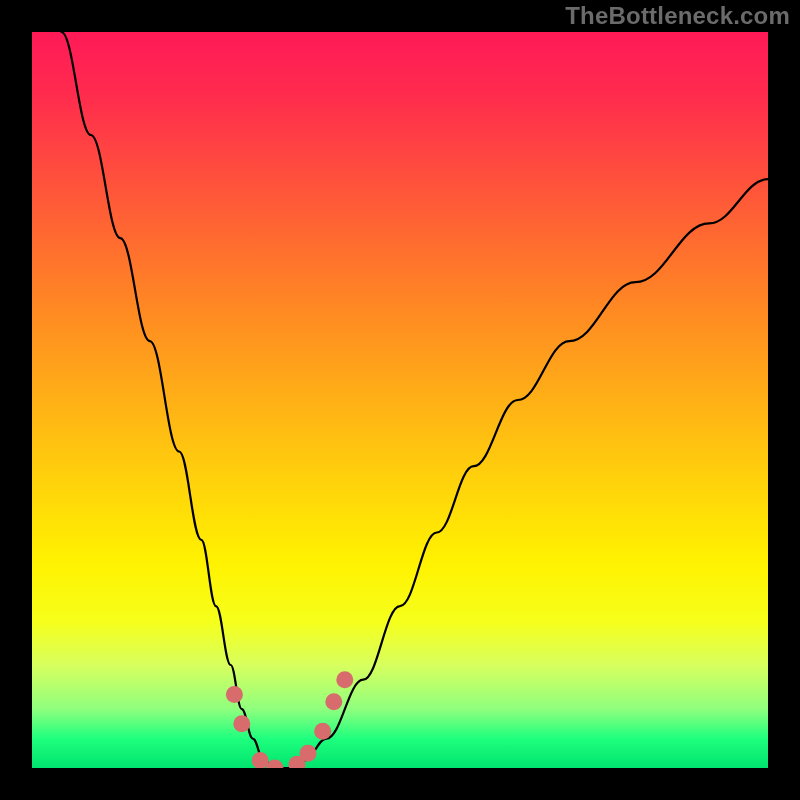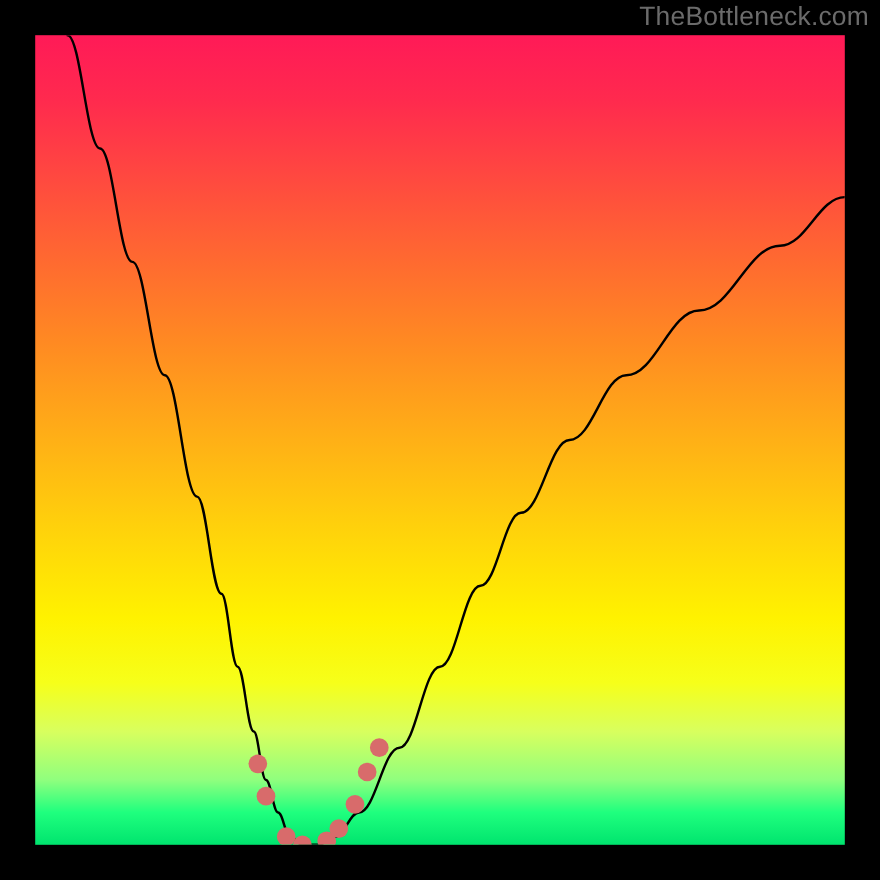--- a/index.html
+++ b/index.html
@@ -16,21 +16,21 @@
     width: 800px;
     height: 800px;
     background: #000;
   }
   .watermark {
     position: absolute;
     top: 2px;
     right: 10px;
     color: #6b6b6b;
     font-size: 24px;
-    font-weight: 400;
+    font-weight: 700;
     letter-spacing: 0.2px;
     z-index: 10;
   }
   .plot-area {
     position: absolute;
     left: 32px;
     top: 32px;
     width: 736px;
     height: 736px;
     

